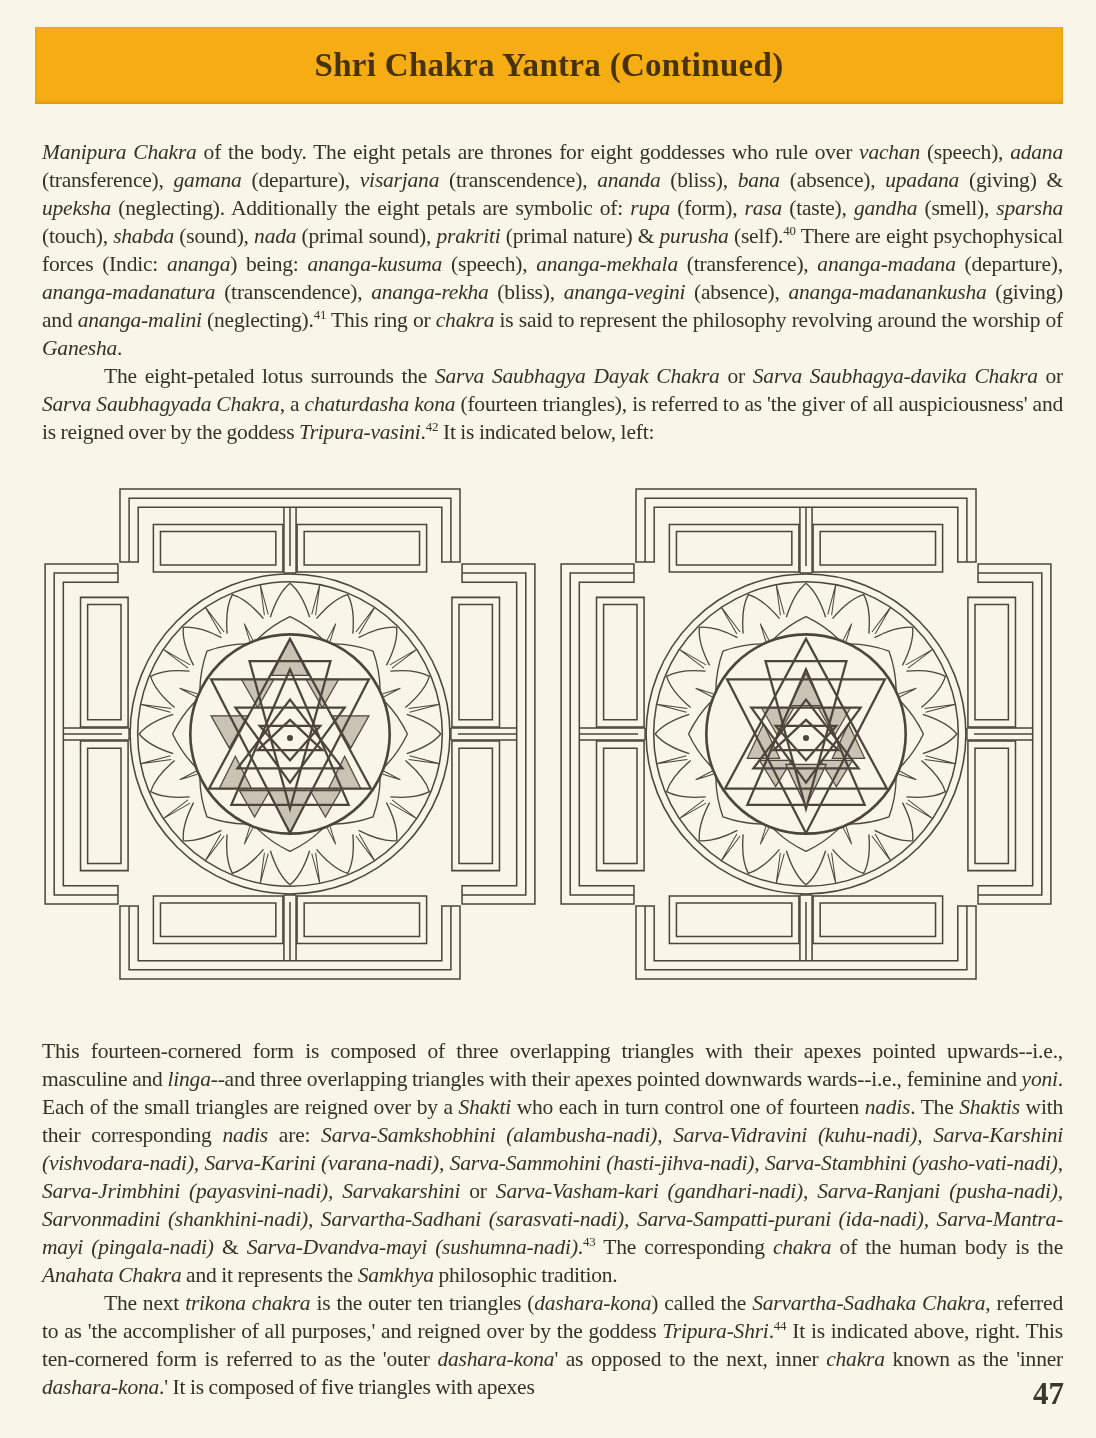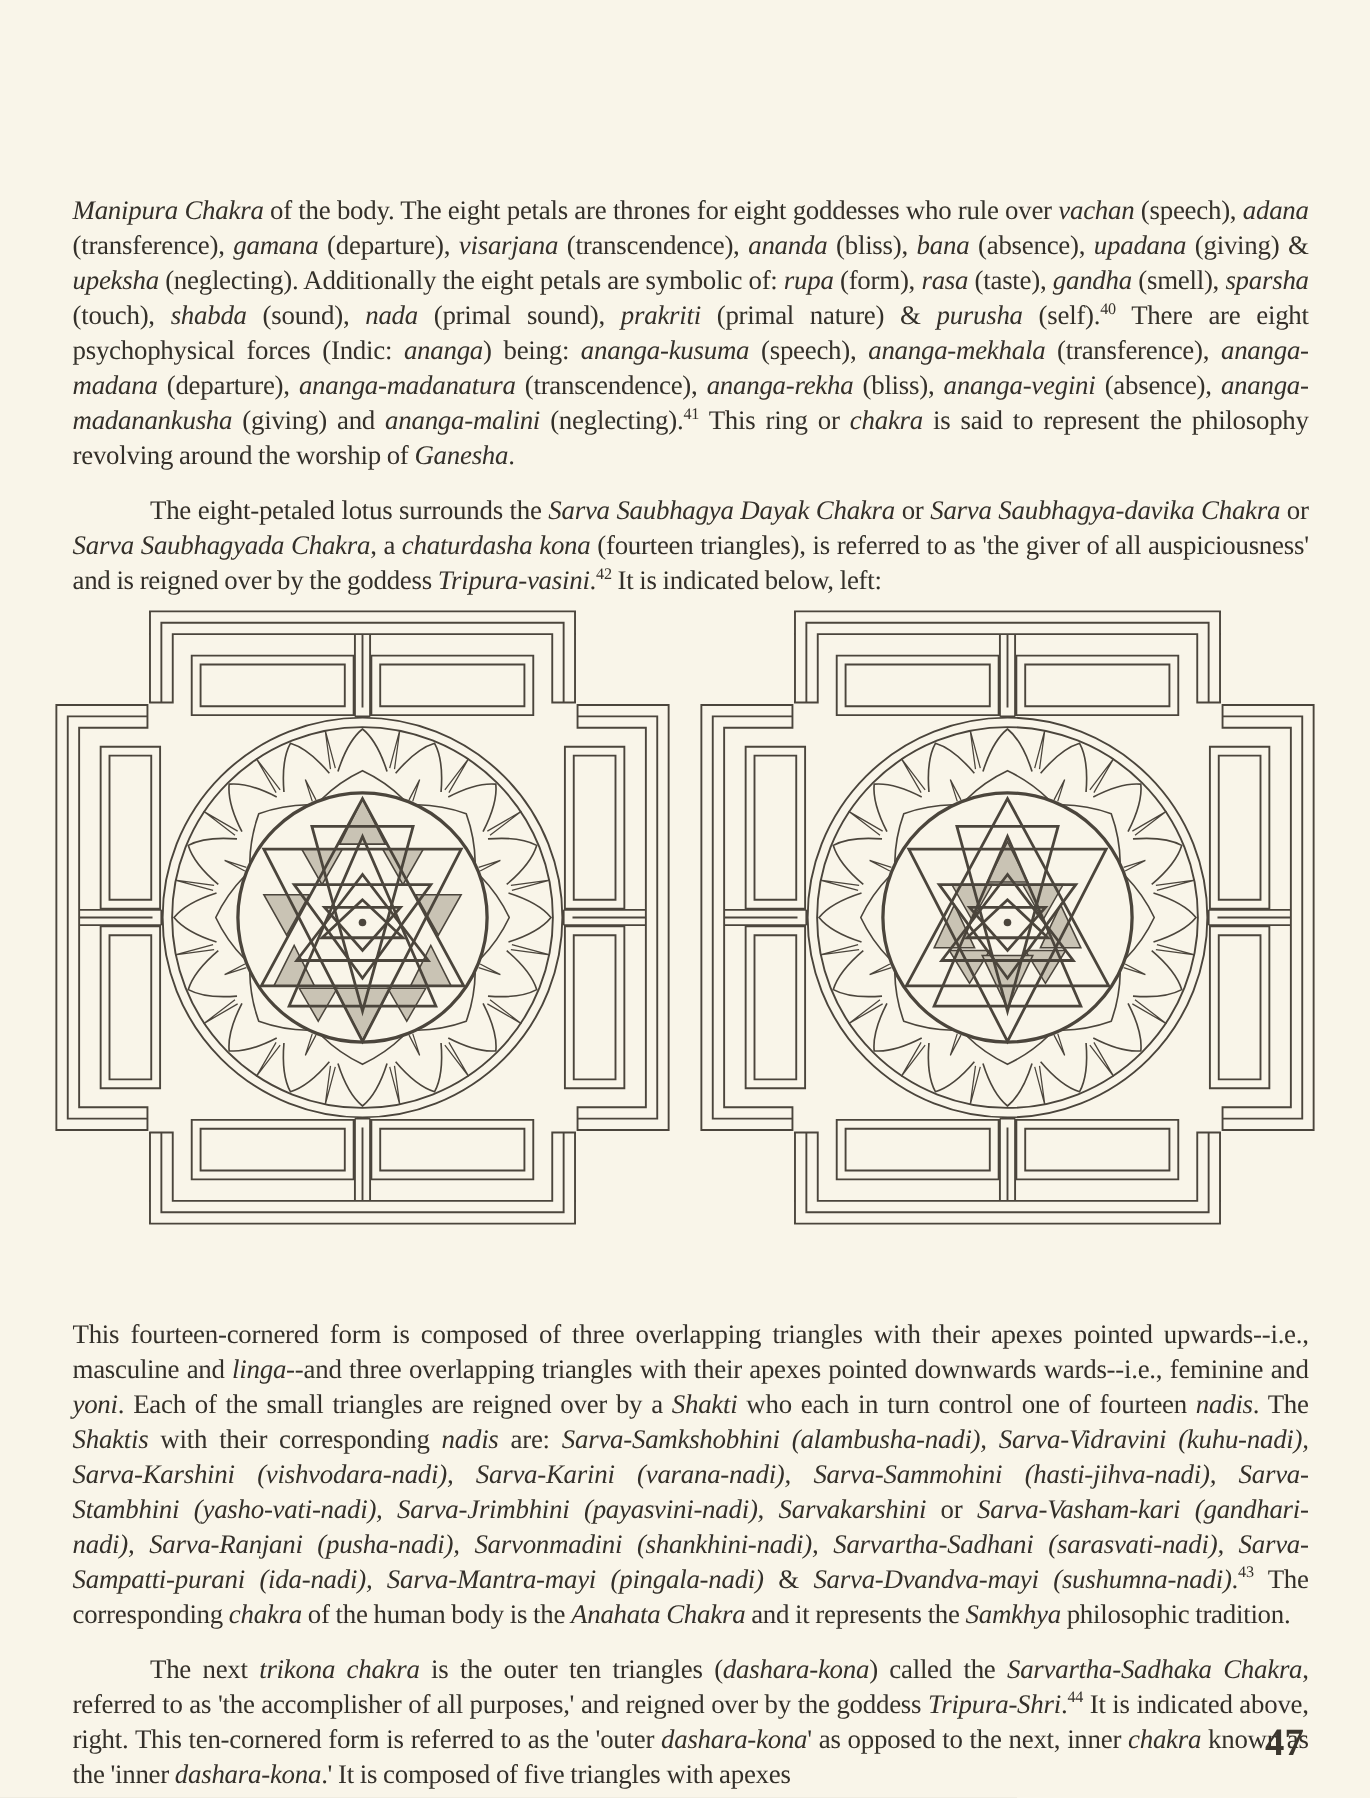--- a/index.html
+++ b/index.html
@@ -16,39 +16,42 @@
   .banner-title{
     font-size:33px;font-weight:700;color:#47330a;letter-spacing:.3px;
   }
   .textblock{
     position:absolute;left:42px;width:1021px;
     font-size:21.5px;line-height:28px;letter-spacing:-.2px;word-spacing:-.5px;
     text-align:justify;
   }
   .tb-top{top:138px;}
   .tb-bottom{top:1037px;}
-  .textblock p{margin:16px;padding:0;}
+  .textblock p{margin:0;padding:0;}
   .textblock p.indent{text-indent:62px;}
   .run-i{font-style:italic;}
   sup.run-sup{font-size:60%;line-height:0;}
   .figures{
     position:absolute;left:36px;top:481px;width:1024px;height:506px;
     display:flex;gap:8px;background:#f9f5e9;
   }
   svg.yantra{width:508px;height:506px;display:block;}
   .page-number{
     position:absolute;left:1012px;top:1376px;width:52px;
-    font-size:31px;font-weight:700;text-align:left;color:#3b362e;
+    font-size:31px;font-weight:700;text-align:right;color:#3b362e;
   }
 </style>
 </head>
 <body>
 
 <div class="page">
 
+  <div class="banner">
+    <span class="banner-title">Shri Chakra Yantra (Continued)</span>
+  </div>
 
   <div class="textblock tb-top">
     <p><span class="run-i">Manipura Chakra</span><span class="run-n"> of the body. The eight petals are thrones for eight goddesses who rule over </span><span class="run-i">vachan</span><span class="run-n"> (speech), </span><span class="run-i">adana</span><span class="run-n"> (transference), </span><span class="run-i">gamana</span><span class="run-n"> (departure), </span><span class="run-i">visarjana</span><span class="run-n"> (transcendence), </span><span class="run-i">ananda</span><span class="run-n"> (bliss), </span><span class="run-i">bana</span><span class="run-n"> (absence), </span><span class="run-i">upadana</span><span class="run-n"> (giving) &amp; </span><span class="run-i">upeksha</span><span class="run-n"> (neglecting). Additionally the eight petals are symbolic of: </span><span class="run-i">rupa</span><span class="run-n"> (form), </span><span class="run-i">rasa</span><span class="run-n"> (taste), </span><span class="run-i">gandha</span><span class="run-n"> (smell), </span><span class="run-i">sparsha</span><span class="run-n"> (touch), </span><span class="run-i">shabda</span><span class="run-n"> (sound), </span><span class="run-i">nada</span><span class="run-n"> (primal sound), </span><span class="run-i">prakriti</span><span class="run-n"> (primal nature) &amp; </span><span class="run-i">purusha</span><span class="run-n"> (self).</span><sup class="run-sup">40</sup><span class="run-n"> There are eight psychophysical forces (Indic: </span><span class="run-i">ananga</span><span class="run-n">) being: </span><span class="run-i">ananga-kusuma</span><span class="run-n"> (speech), </span><span class="run-i">ananga-mekhala</span><span class="run-n"> (transference), </span><span class="run-i">ananga-madana</span><span class="run-n"> (departure), </span><span class="run-i">ananga-madanatura</span><span class="run-n"> (transcendence), </span><span class="run-i">ananga-rekha</span><span class="run-n"> (bliss), </span><span class="run-i">ananga-vegini</span><span class="run-n"> (absence), </span><span class="run-i">ananga-madanankusha</span><span class="run-n"> (giving) and </span><span class="run-i">ananga-malini</span><span class="run-n"> (neglecting).</span><sup class="run-sup">41</sup><span class="run-n"> This ring or </span><span class="run-i">chakra</span><span class="run-n"> is said to represent the philosophy revolving around the worship of </span><span class="run-i">Ganesha</span><span class="run-n">.</span></p>
     <p class="indent"><span class="run-n">The eight-petaled lotus surrounds the </span><span class="run-i">Sarva Saubhagya Dayak Chakra</span><span class="run-n"> or </span><span class="run-i">Sarva Saubhagya-davika Chakra</span><span class="run-n"> or </span><span class="run-i">Sarva Saubhagyada Chakra</span><span class="run-n">, a </span><span class="run-i">chaturdasha kona</span><span class="run-n"> (fourteen triangles), is referred to as 'the giver of all auspiciousness' and is reigned over by the goddess </span><span class="run-i">Tripura-vasini</span><span class="run-n">.</span><sup class="run-sup">42</sup><span class="run-n"> It is indicated below, left:</span></p>
   </div>
 
   <div class="figures">
     <svg class="yantra" id="fig0" viewBox="0 0 500 500" aria-label="sri-chakra-yantra-left">
         <g transform="rotate(0 250 250)" fill="none" stroke="#4b453c" stroke-width="1.5">
           <path d="M82,8 H418 V80 H400 V26 H100 V80 H82 Z"></path>

